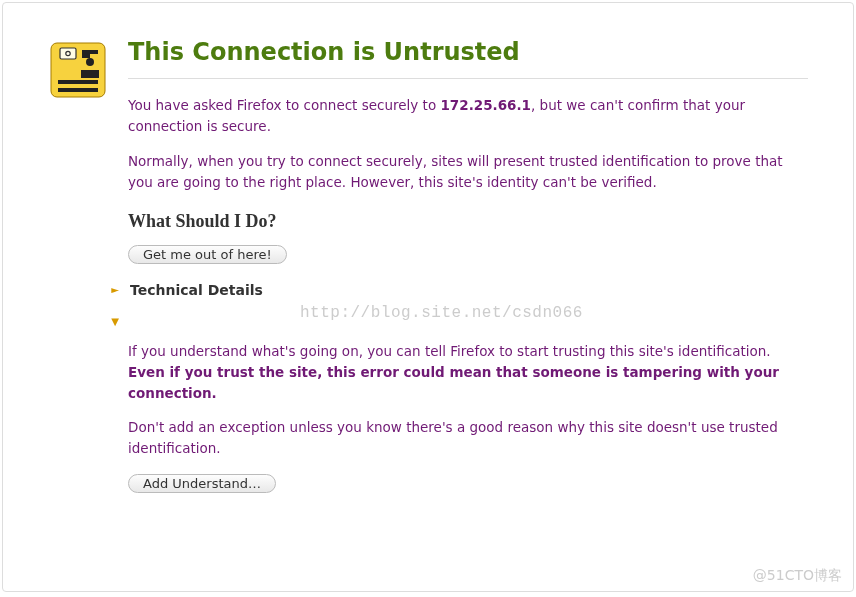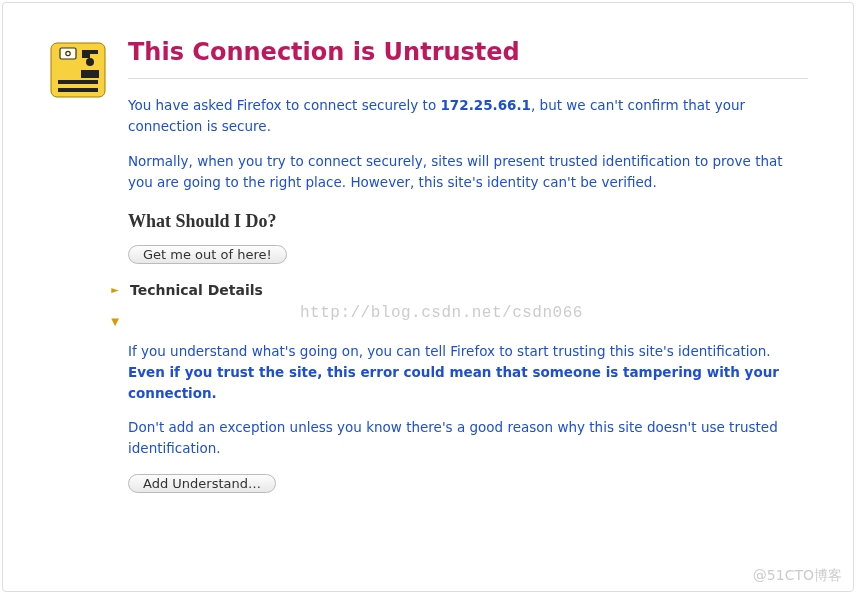--- a/index.html
+++ b/index.html
@@ -32,37 +32,37 @@
       height: 60px;
       flex-shrink: 0;
       margin-top: 2px;
     }
     .main-content {
       flex: 1;
     }
     h1 {
       font-size: 24px;
       font-weight: bold;
-      color: #be185d;
+      color: #4d7c0f;
       border-bottom: 1px solid #ddd;
       padding-bottom: 12px;
       margin-bottom: 16px;
     }
     h2 {
       font-size: 18px;
       font-weight: bold;
       color: #333;
       margin-top: 18px;
       margin-bottom: 12px;
       font-family: Liberation Serif, serif;
     }
     p {
       font-size: 13.5px;
       line-height: 1.55;
-      color: #1d4ed8;
+      color: #701a75;
       margin-bottom: 14px;
     }
     .ip-bold {
       font-weight: bold;
     }
     .btn {
       display: inline-block;
       background: linear-gradient(#fdfdfd, #e8e8e8);
       border: 1px solid #bbb;
       border-radius: 12px;
@@ -174,14 +174,14 @@
         </p>
         
         <p>Don't add an exception unless you know there's a good reason why this site doesn't use trusted identification.</p>
         
         <button class="btn">Add Understand…</button>
       </div>
     </div>
   </div>
 </div>
 
-<div class="watermark-url">http://blog.csdn.net/csdn066</div>
+<div class="watermark-url">http://blog.site.net/csdn066</div>
 <div class="watermark-corner">@51CTO博客</div>
 
 </body></html>

